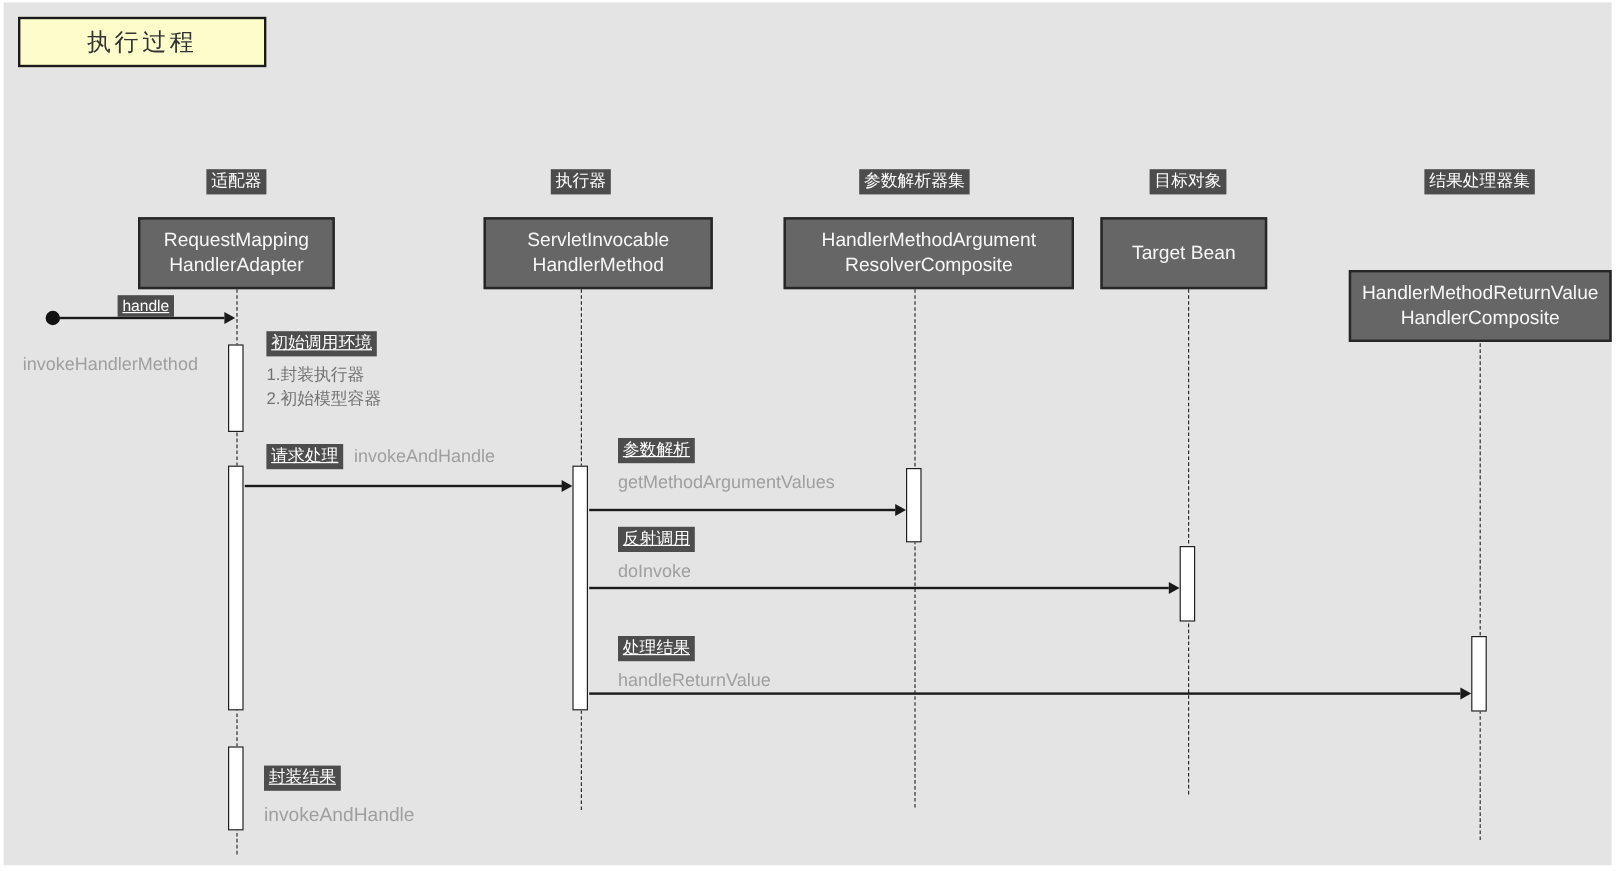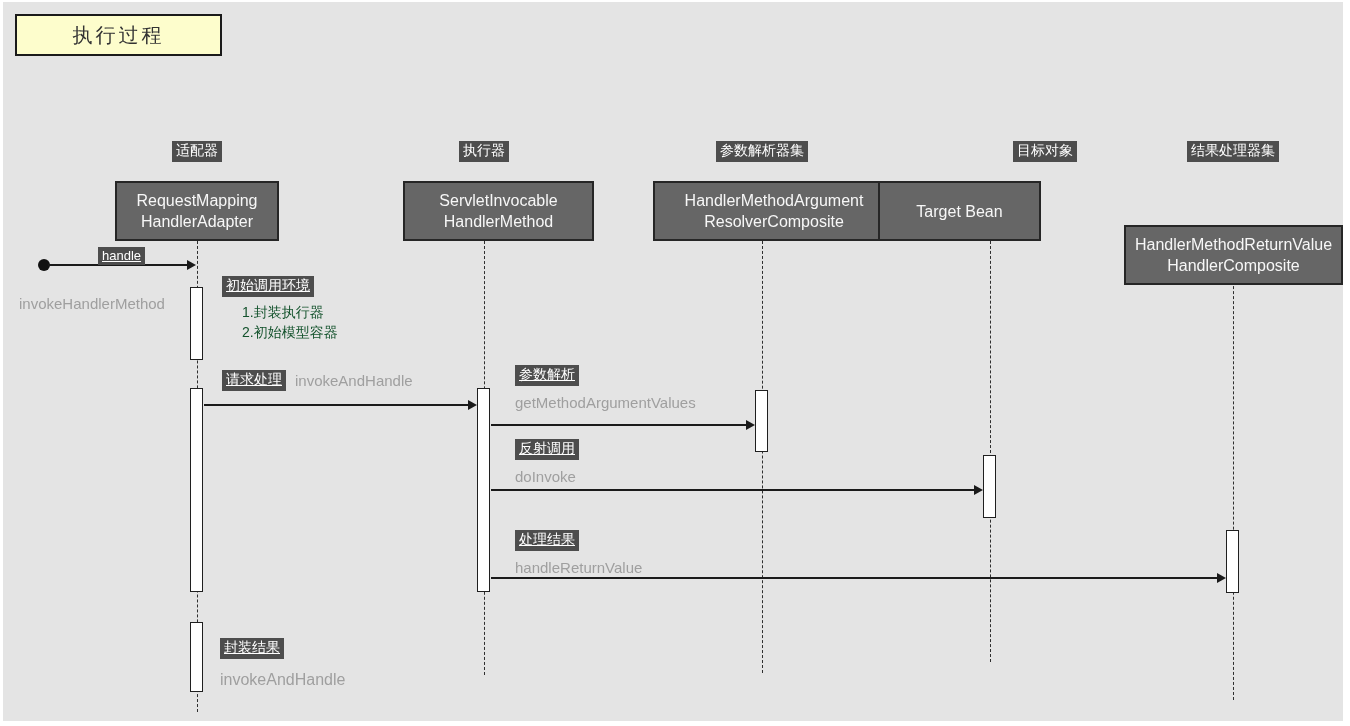--- a/index.html
+++ b/index.html
@@ -50,21 +50,21 @@
 
   .badge {
     display:inline-block; background:#4d4d4d; color:#ffffff;
     font-size:14px; padding:1px 4px 2px; white-space:nowrap;text-decoration:underline;
   }
   .gray-text { color:#9f9f9f; font-size:15px; white-space:nowrap; }
   .lbl { position:absolute; z-index:4; }
   .lbl-row { display:flex; align-items:center; gap:9px; }
   .stack { display:flex; flex-direction:column; align-items:flex-start; }
   .stack .gray-text { margin-top:8px; }
-  .note-items { margin-top:5px; color:#14532d; font-size:14px; line-height:20px;margin-left:20px; }
+  .note-items { margin-top:5px; color:#737373; font-size:14px; line-height:20px; }
 </style>
 </head>
 <body>
 
 <div class="stage">
 
   <div class="edge" style="left:0;top:0;width:1350px;height:2px;"></div>
   <div class="edge" style="left:0;top:0;width:3px;height:726px;"></div>
   <div class="edge" style="left:1343px;top:0;width:7px;height:726px;"></div>
   <div class="edge" style="left:0;top:721px;width:1350px;height:5px;"></div>
@@ -75,36 +75,36 @@
 
   <div class="lifeline" style="left:197px;height:471px;"></div>
   <div class="lifeline" style="left:484px;height:434px;"></div>
   <div class="lifeline" style="left:762px;height:432px;"></div>
   <div class="lifeline" style="left:990px;height:421px;"></div>
   <div class="lifeline" style="left:1233px;height:459px;"></div>
 
   <div class="role" style="left:197px;">适配器</div>
   <div class="role" style="left:484px;">执行器</div>
   <div class="role" style="left:762px;">参数解析器集</div>
-  <div class="role" style="left:1045px;">目标对象</div>
+  <div class="role" style="left:990px;">目标对象</div>
   <div class="role" style="left:1233px;">结果处理器集</div>
 
   <div class="actor-box" style="left:115px;width:164px;">
     <span>RequestMapping</span>
     <span>HandlerAdapter</span>
   </div>
   <div class="actor-box" style="left:403px;width:191px;">
     <span>ServletInvocable</span>
     <span>HandlerMethod</span>
   </div>
   <div class="actor-box" style="left:653px;width:242px;">
     <span>HandlerMethodArgument</span>
     <span>ResolverComposite</span>
   </div>
-  <div class="actor-box" style="left:878px;width:163px;">
+  <div class="actor-box" style="left:917px;width:139px;">
     <span>Target Bean</span>
   </div>
   <div class="actor-box" style="left:1124px;width:219px;margin-top:44px;">
     <span>HandlerMethodReturnValue</span>
     <span>HandlerComposite</span>
   </div>
 
   <div class="activation" style="left:190px;top:287px;height:73px;"></div>
   <div class="activation" style="left:190px;top:388px;height:204px;"></div>
   <div class="activation" style="left:477px;top:388px;height:204px;"></div>

